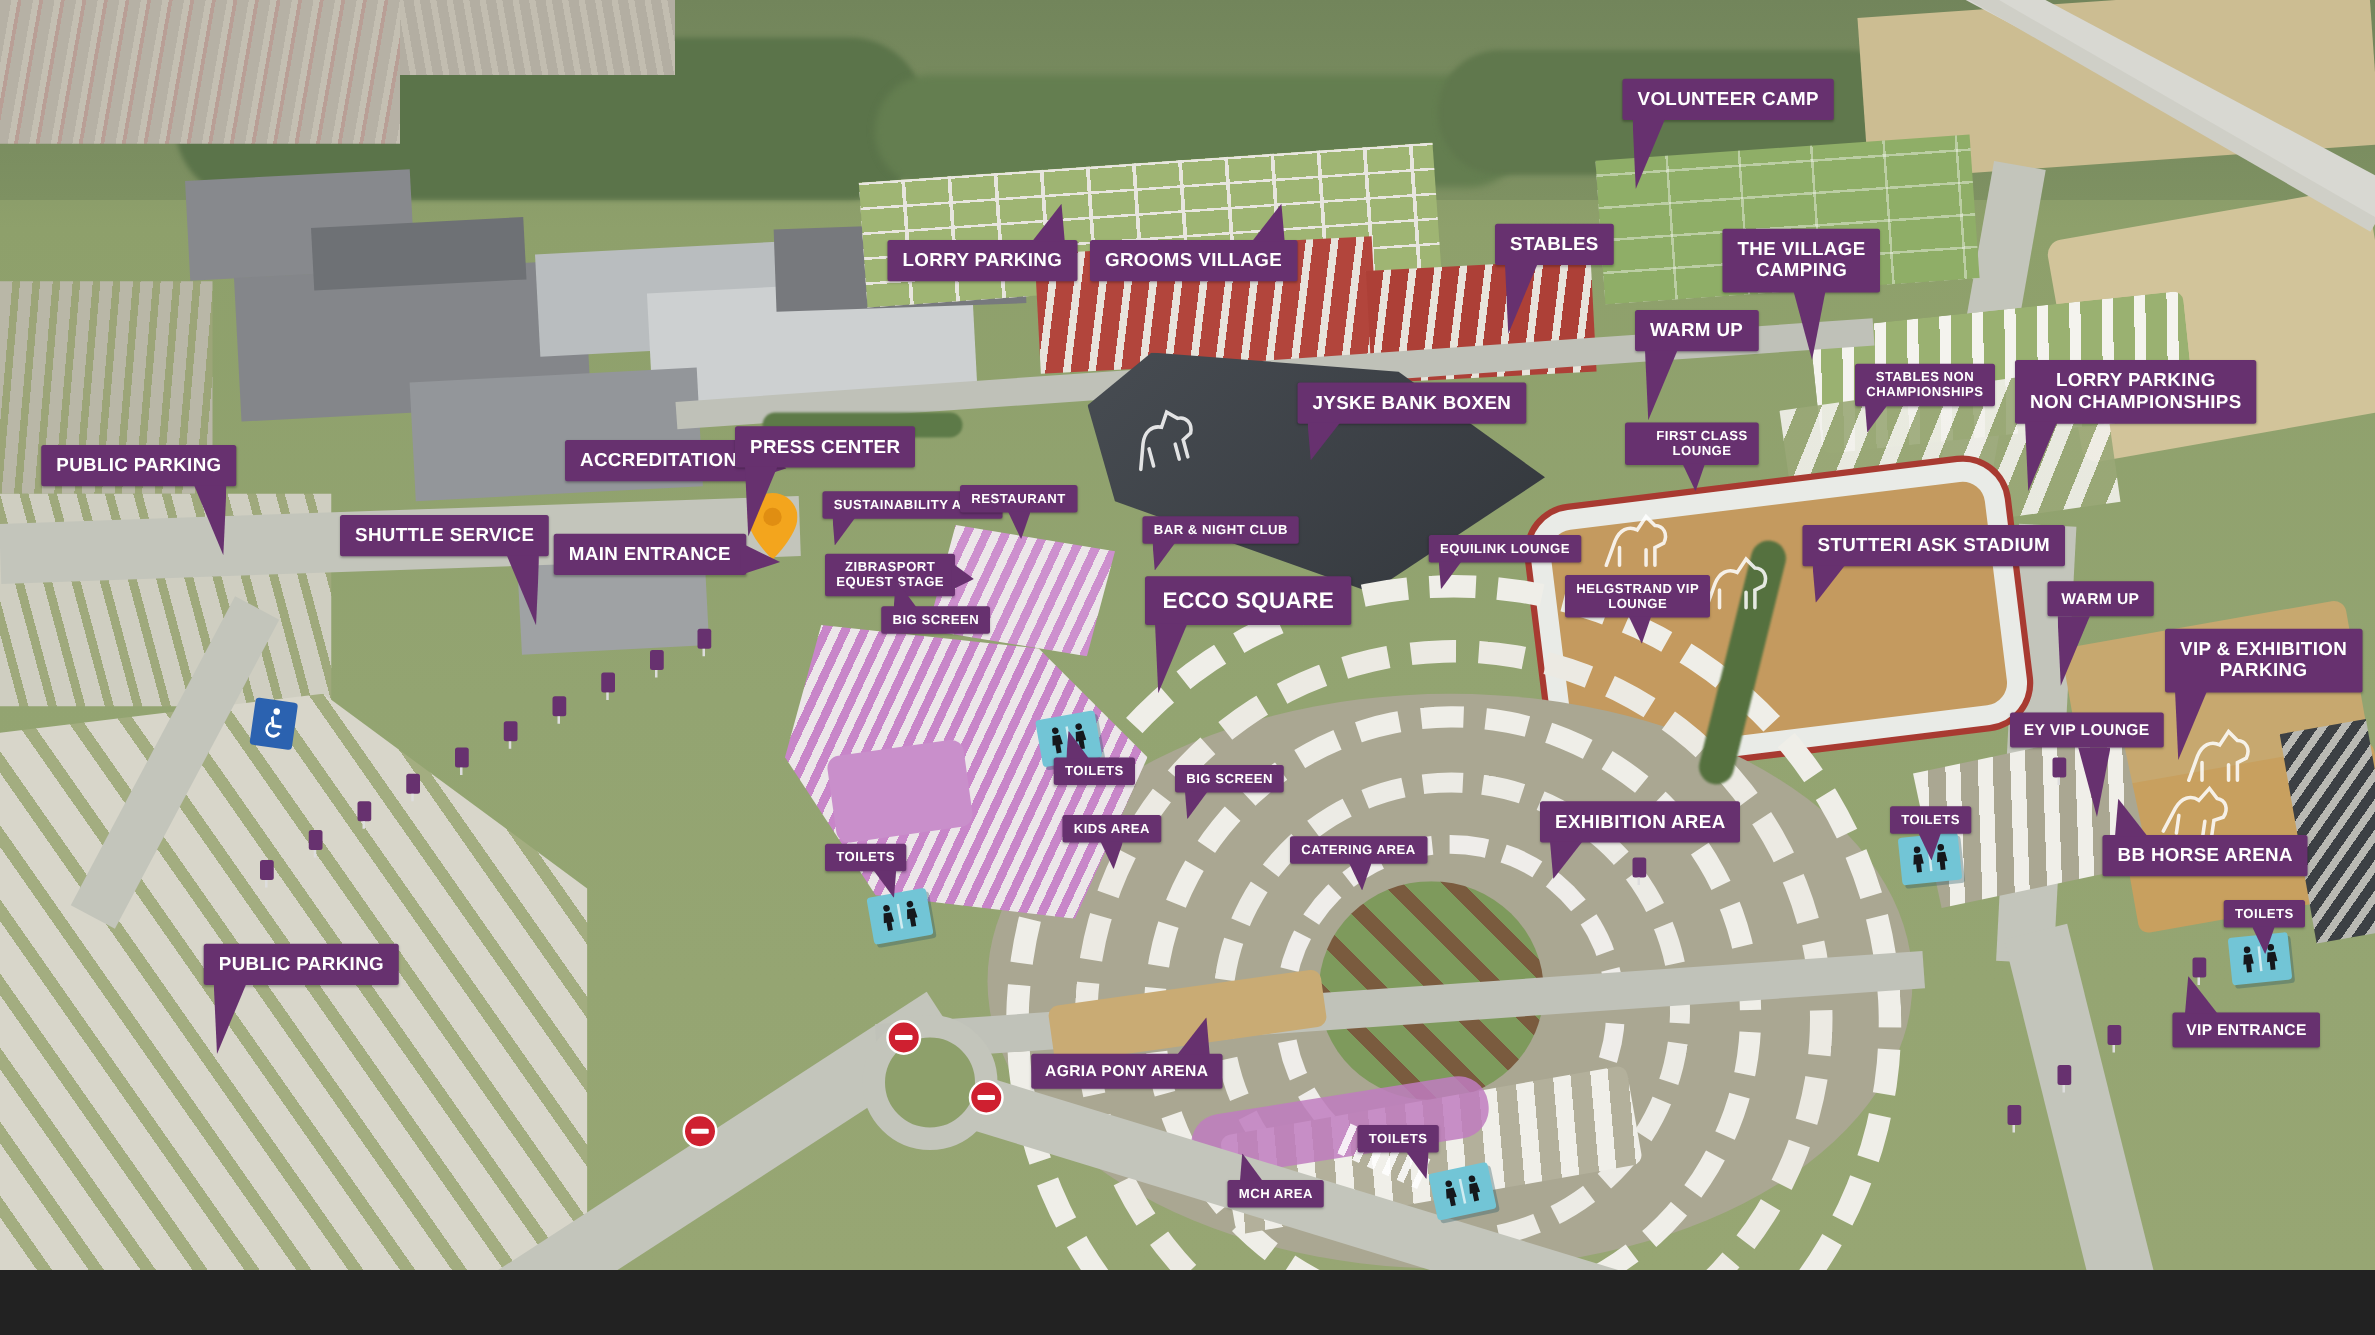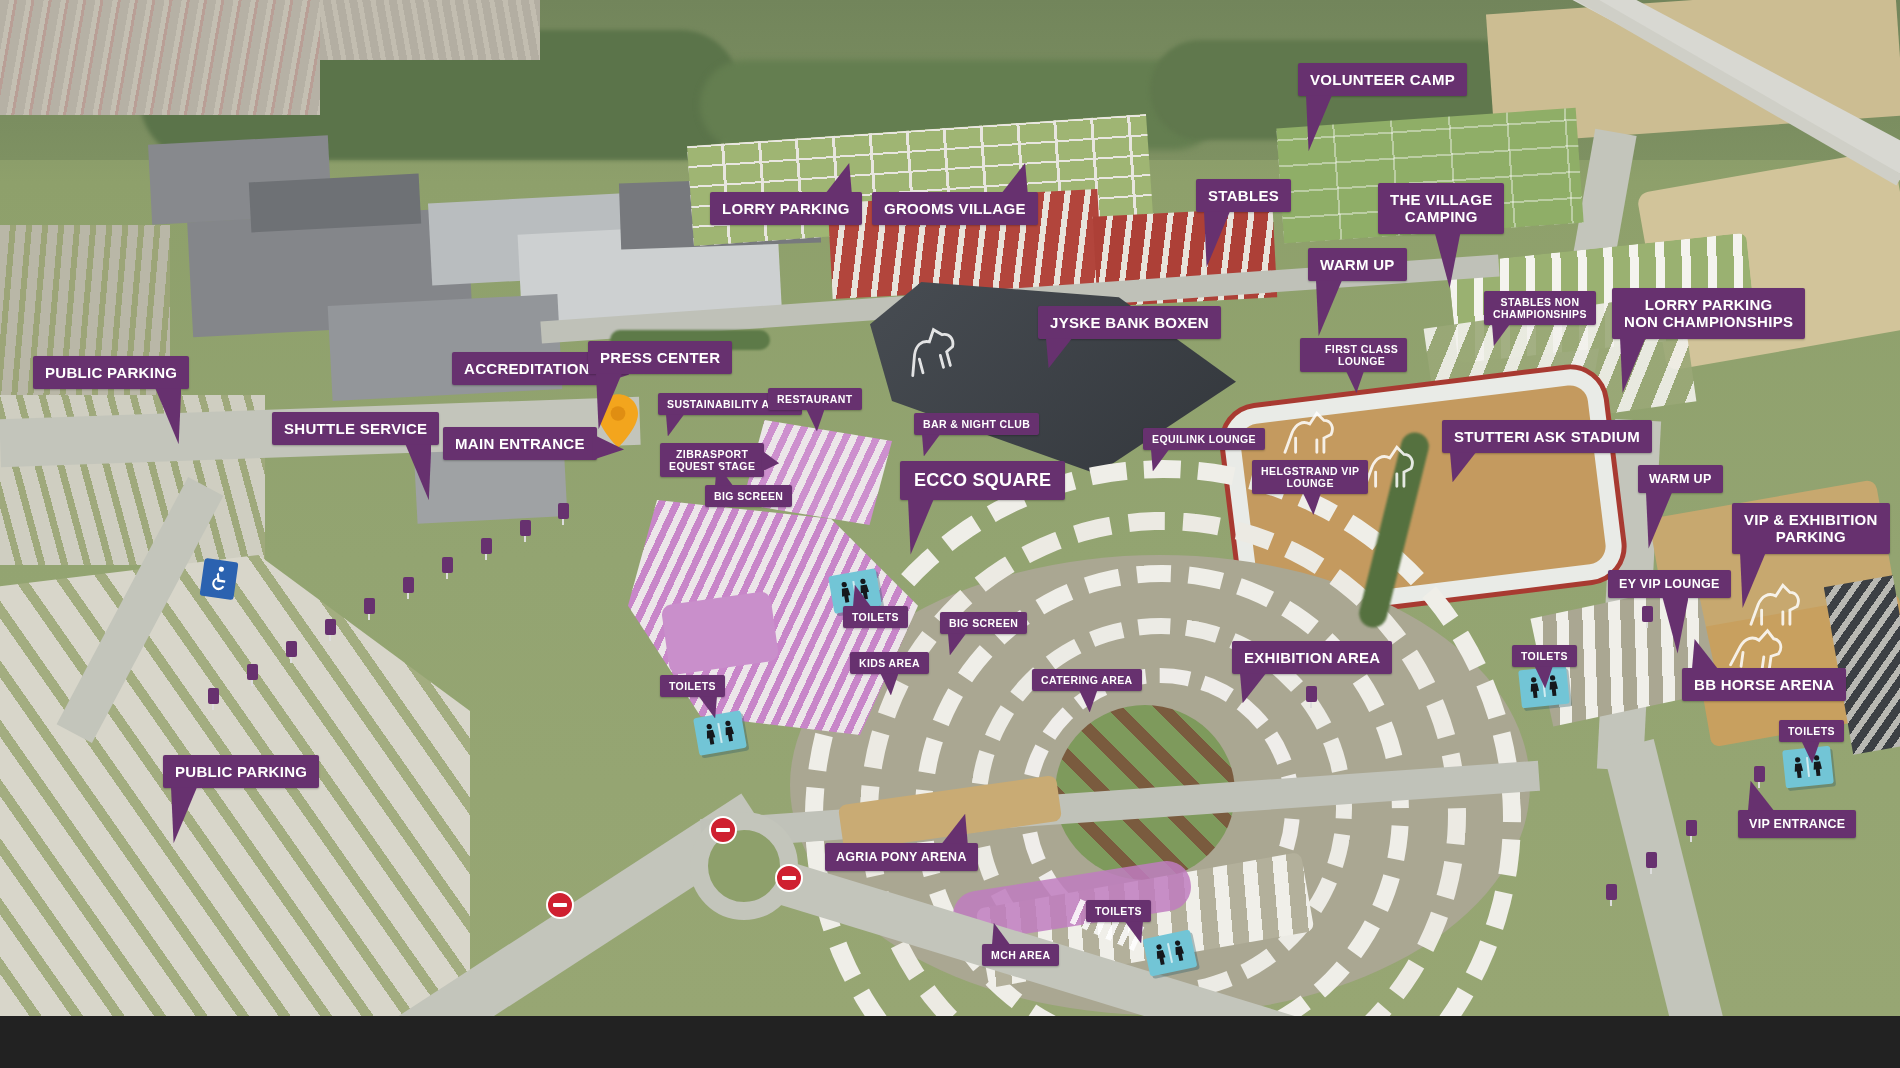--- a/index.html
+++ b/index.html
@@ -14,21 +14,21 @@
     background:linear-gradient(180deg,#7d8f63 0%,#8ea06b 18%,#93a471 55%,#97a673 100%);
   }
   .patch{position:absolute;}
   
   .label{
     position:absolute;z-index:30;background:var(--purple);color:#fff;
     font-weight:bold;text-transform:uppercase;white-space:pre-line;text-align:center;
     border-radius:2px;line-height:1.15;letter-spacing:.3px;
     box-shadow:0 1px 2px rgba(0,0,0,.25);
   }
-  .size-xl{font-size:18px;padding:9px 14px;}
+  .size-xl{font-size:18px;padding:9px 14px;margin-left:16px;}
   .size-lg{font-size:15px;padding:8px 12px;}
   .size-md{font-size:12.5px;padding:7px 11px;}
   .size-sm{font-size:10.5px;padding:5px 9px;letter-spacing:.4px;}
   .align-left{text-align:left;}
   .label-sub{display:block;font-size:11px;line-height:1.2;margin-top:2px;letter-spacing:.2px;}
   .tail{position:absolute;width:26px;height:30px;background:var(--purple);z-index:-1;}
   .tail-bl{left:8px;top:97%;clip-path:polygon(0 0,100% 0,10% 100%);}
   .tail-b {left:55%;margin-left:-13px;top:97%;clip-path:polygon(0 0,100% 0,58% 100%);}
   .tail-br{right:8px;top:97%;clip-path:polygon(0 0,100% 0,90% 100%);}
   .tail-tl{left:10px;bottom:97%;clip-path:polygon(10% 0,100% 100%,0 100%);}

